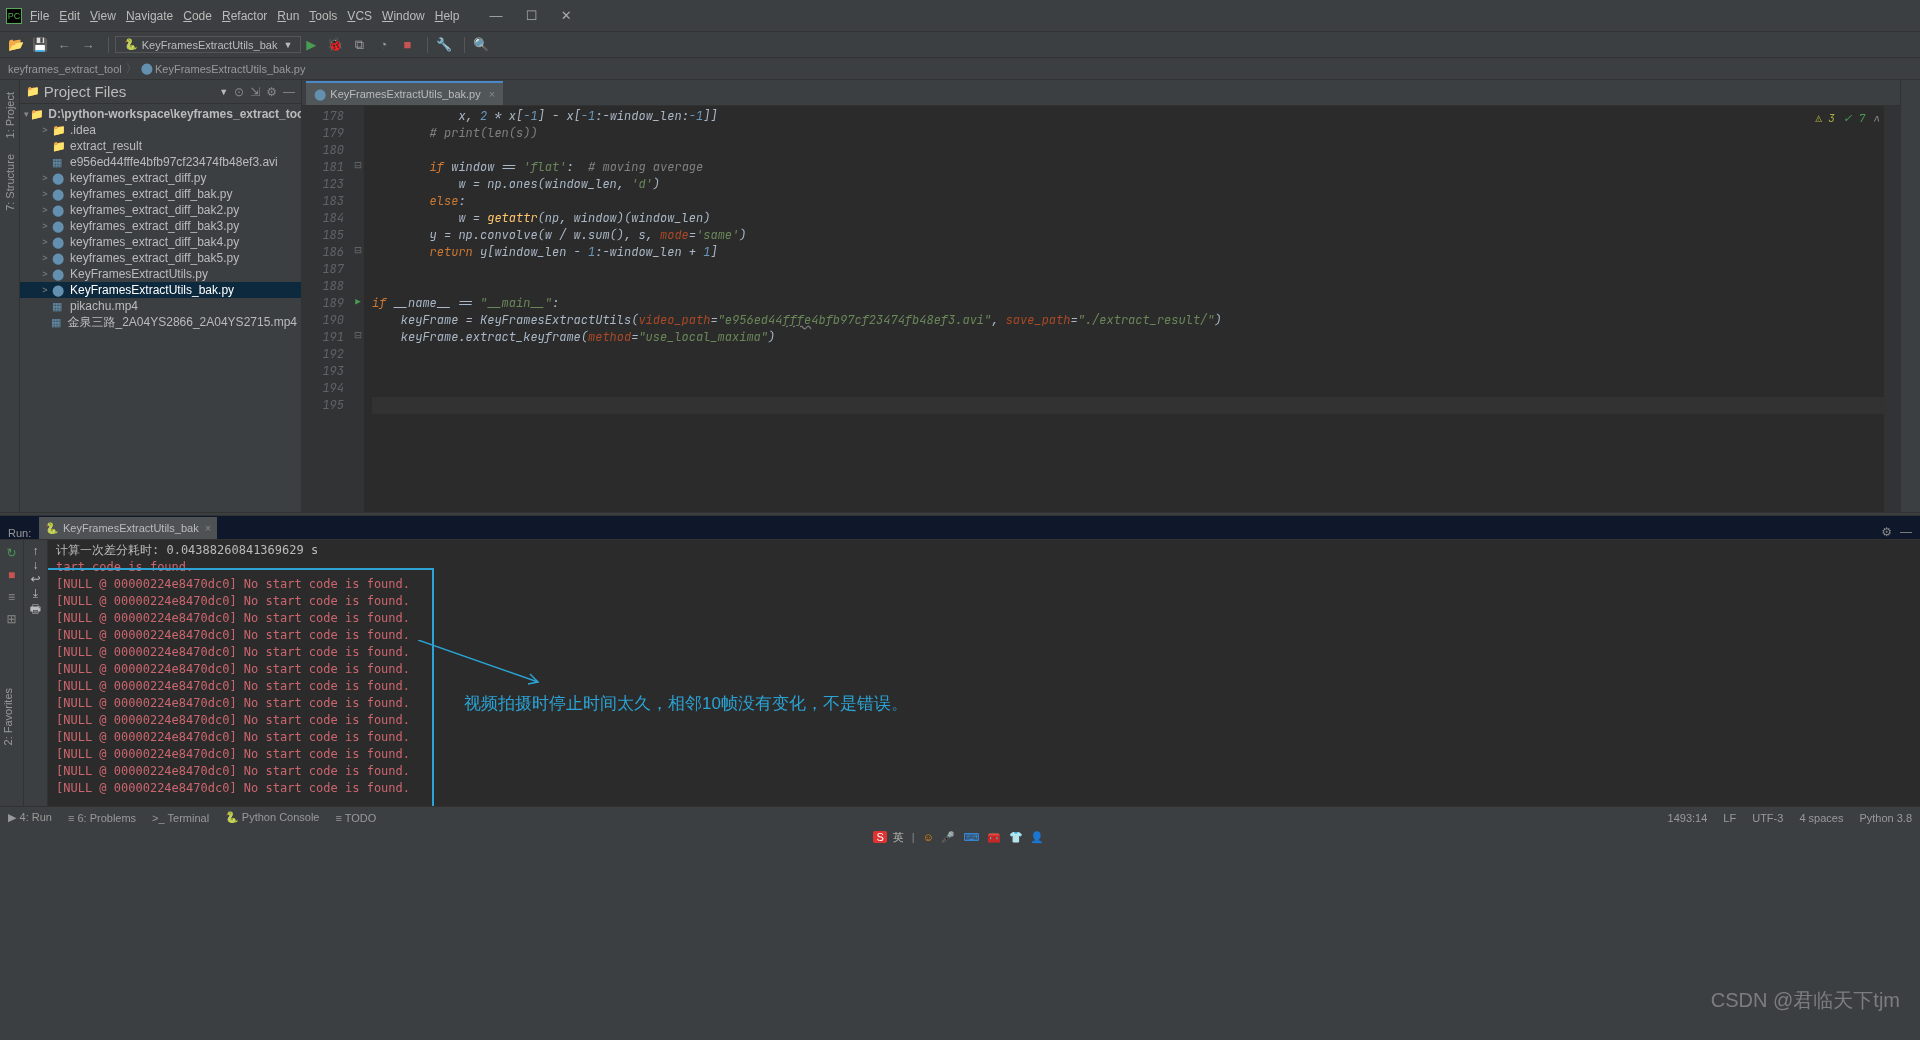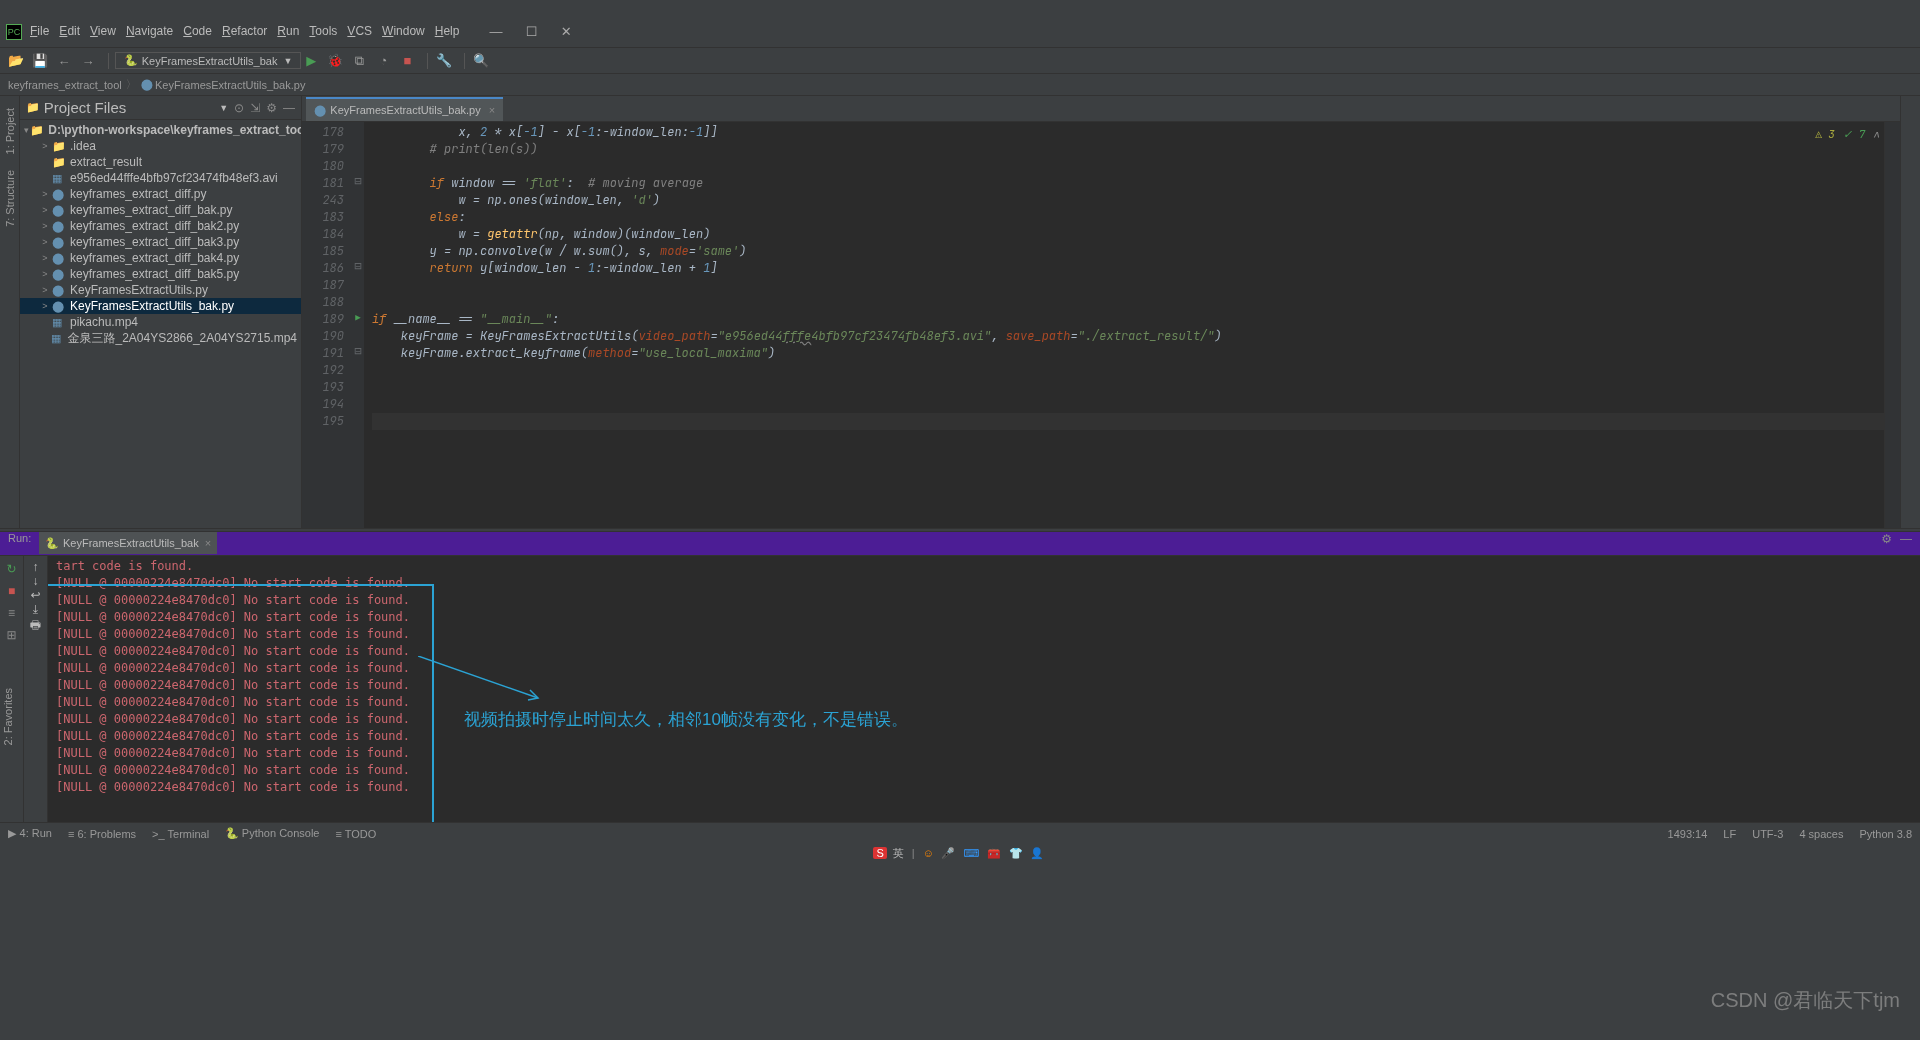--- a/index.html
+++ b/index.html
@@ -1,17 +1,17 @@
 <!DOCTYPE html>
 <html><head>
 <meta charset="utf-8">
 <style>
 * { box-sizing: border-box; margin: 0; padding: 0; }
 body { font-family: "Segoe UI", Arial, sans-serif; font-size: 12px; background: #3c3f41; color: #bbbbbb; overflow: hidden; width: 1920px; height: 1040px; }
-.titlebar { height: 24px; background: #3c3f41; display: flex; padding: 0 6px; border-bottom: 1px solid #323232; margin-top: 24px; }
+.titlebar { height: 32px; background: #3c3f41; display: flex; align-items: center; padding: 0 6px; border-bottom: 1px solid #323232; }
 .titlebar .logo { width: 16px; height: 16px; background: #000; border: 1px solid #5a5; font-size: 9px; color: #5a5; display: flex; align-items: center; justify-content: center; margin-right: 8px; }
 .titlebar .menus span { margin-right: 10px; color: #bbbbbb; cursor: pointer; }
 .titlebar .menus span u { text-decoration: underline; }
 .titlebar .title-text { flex: 1; text-align: center; color: #7a7a7a; font-size: 11px; }
 .titlebar .winbtns span { margin-left: 20px; color: #aaa; font-size: 13px; cursor: pointer; }
 .toolbar { height: 26px; background: #3c3f41; display: flex; align-items: center; padding: 0 6px; border-bottom: 1px solid #323232; }
 .toolbar .ico { width: 20px; height: 20px; display: inline-flex; align-items: center; justify-content: center; margin-right: 4px; color: #999; cursor: pointer; font-size: 13px; }
 .toolbar .sep { width: 1px; height: 16px; background: #555; margin: 0 6px; }
 .toolbar .run-config { background: #3c3f41; border: 1px solid #555; padding: 1px 8px; display: flex; align-items: center; font-size: 11px; color: #bbb; }
 .toolbar .run-config .pyico { color: #f0c040; margin-right: 4px; }
@@ -57,21 +57,21 @@
 .code .fn { color: #ffc66d; }
 .code .param { color: #aa4926; }
 .code .caret-line { background: #323232; position: absolute; left: 0; right: 0; height: 17px; }
 .editor-right { width: 16px; background: #313335; border-left: 1px solid #323232; position: relative; }
 .editor-hints { position: absolute; top: 4px; right: 20px; font-size: 11px; display: flex; gap: 8px; }
 .editor-hints .warn { color: #a8a83e; }
 .editor-hints .ok { color: #499c54; }
 .editor-hints .up { color: #888; }
 .divider-h { height: 4px; background: #3c3f41; border-top: 1px solid #323232; border-bottom: 1px solid #323232; }
 .run-panel { height: 290px; display: flex; flex-direction: column; background: #2b2b2b; }
-.run-header { height: 24px; background: #4c1d95; border-bottom: 1px solid #323232; display: flex; align-items: flex-start; padding: 0 8px; font-size: 11px; }
+.run-header { height: 24px; background: #0f172a; border-bottom: 1px solid #323232; display: flex; align-items: flex-end; padding: 0 8px; font-size: 11px; }
 .run-header .label { color: #999; margin-right: 8px; }
 .run-header .tab { display: flex; align-items: center; padding: 0 6px; height: 22px; background: #4e5254; }
 .run-header .tab .pyico { color: #f0c040; margin-right: 4px; }
 .run-header .tab .close { margin-left: 6px; color: #888; }
 .run-header .spacer { flex: 1; }
 .run-header .rico { margin-left: 8px; color: #888; font-size: 12px; cursor: pointer; }
 .run-body { flex: 1; display: flex; overflow: hidden; }
 .run-toolbar { width: 24px; background: #3c3f41; display: flex; flex-direction: column; align-items: center; padding-top: 4px; border-right: 1px solid #323232; }
 .run-toolbar .rtico { width: 18px; height: 18px; margin-bottom: 4px; color: #888; display: flex; align-items: center; justify-content: center; font-size: 12px; cursor: pointer; }
 .run-toolbar .rtico.run { color: #499c54; }
@@ -230,21 +230,21 @@
         <span>KeyFramesExtractUtils_bak.py</span>
         <span class="close">×</span>
       </div>
     </div>
     <div class="editor-body">
       <div class="gutter" id="gutter">
           <div>178</div>
           <div>179</div>
           <div>180</div>
           <div>181</div>
-          <div>243</div>
+          <div>123</div>
           <div>183</div>
           <div>184</div>
           <div>185</div>
           <div>186</div>
           <div>187</div>
           <div>188</div>
           <div>189</div>
           <div>190</div>
           <div>191</div>
           <div>192</div>
@@ -306,20 +306,21 @@
       <span class="rtico">⊞</span>
     </div>
     <div class="run-toolbar2">
       <span class="rtico">↑</span>
       <span class="rtico">↓</span>
       <span class="rtico">↩</span>
       <span class="rtico">⤓</span>
       <span class="rtico">🖶</span>
     </div>
     <div class="console" id="console">
+      <div class="">计算一次差分耗时:  0.04388260841369629 s</div>
         <div class="err">tart code is found.</div>
         <div class="err">[NULL @ 00000224e8470dc0] No start code is found.</div>
         <div class="err">[NULL @ 00000224e8470dc0] No start code is found.</div>
         <div class="err">[NULL @ 00000224e8470dc0] No start code is found.</div>
         <div class="err">[NULL @ 00000224e8470dc0] No start code is found.</div>
         <div class="err">[NULL @ 00000224e8470dc0] No start code is found.</div>
         <div class="err">[NULL @ 00000224e8470dc0] No start code is found.</div>
         <div class="err">[NULL @ 00000224e8470dc0] No start code is found.</div>
         <div class="err">[NULL @ 00000224e8470dc0] No start code is found.</div>
         <div class="err">[NULL @ 00000224e8470dc0] No start code is found.</div>

